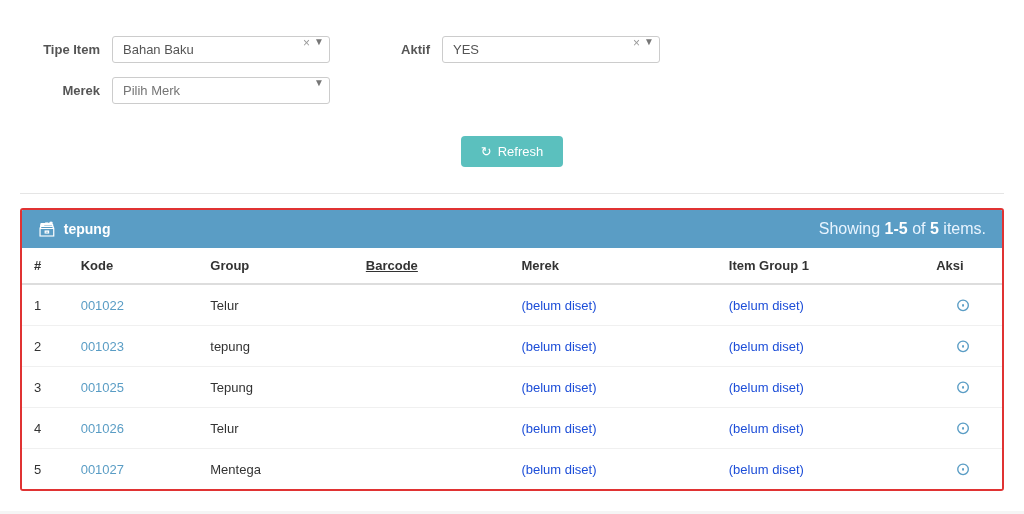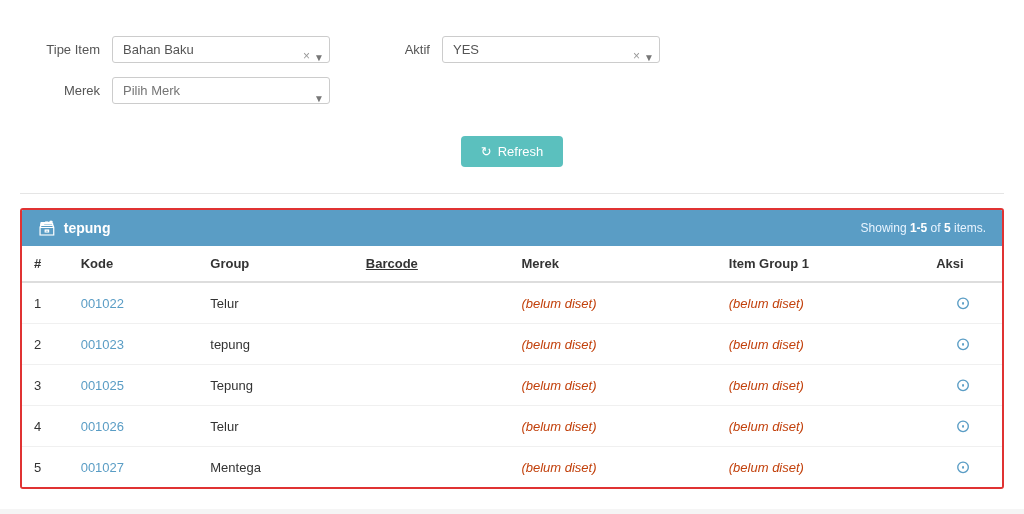--- a/index.html
+++ b/index.html
@@ -27,25 +27,26 @@
     .filter-group {
       display: flex;
       align-items: center;
       gap: 12px;
     }
     .filter-label {
       color: #555;
       font-size: 13px;
       min-width: 60px;
       text-align: right;
+      font-weight: bold;
     }
     .select-wrapper {
       position: relative;
       display: flex;
-      align-items: flex-end;
+      align-items: flex-start;
     }
     .select-field {
       border: 1px solid #ccc;
       border-radius: 3px;
       padding: 5px 30px 5px 10px;
       font-size: 13px;
       color: #555;
       background: #fff;
       min-width: 180px;
       appearance: none;
@@ -105,21 +106,21 @@
       display: flex;
       align-items: center;
       gap: 8px;
       font-size: 14px;
       font-weight: bold;
     }
     .table-icon {
       font-size: 14px;
     }
     .table-showing {
-      font-size: 12px;
+      font-size: 16px;
       color: #e8f4ff;
     }
     .table-showing strong {
       font-weight: bold;
       color: #fff;
     }
     table {
       width: 100%;
       border-collapse: collapse;
       background: #fff;
@@ -144,22 +145,21 @@
       padding: 9px 12px;
       font-size: 13px;
       color: #333;
       vertical-align: middle;
     }
     .link-code {
       color: #5a9dc5;
       text-decoration: none;
     }
     .belum-diset {
-      color: #c2410c;
-      font-style: italic;
+      color: #1d4ed8;
     }
     .action-icon {
       color: #5a9dc5;
       font-size: 18px;
       cursor: pointer;
     }
     .col-hash { width: 36px; }
     .col-kode { width: 100px; }
     .col-nama { width: 120px; }
     .col-barcode { width: 120px; text-decoration: underline; }

